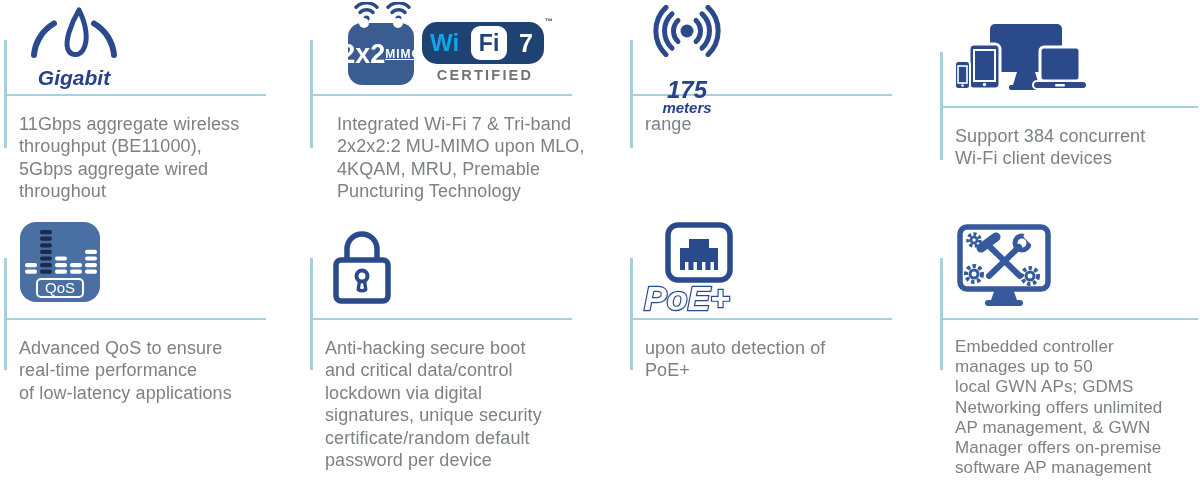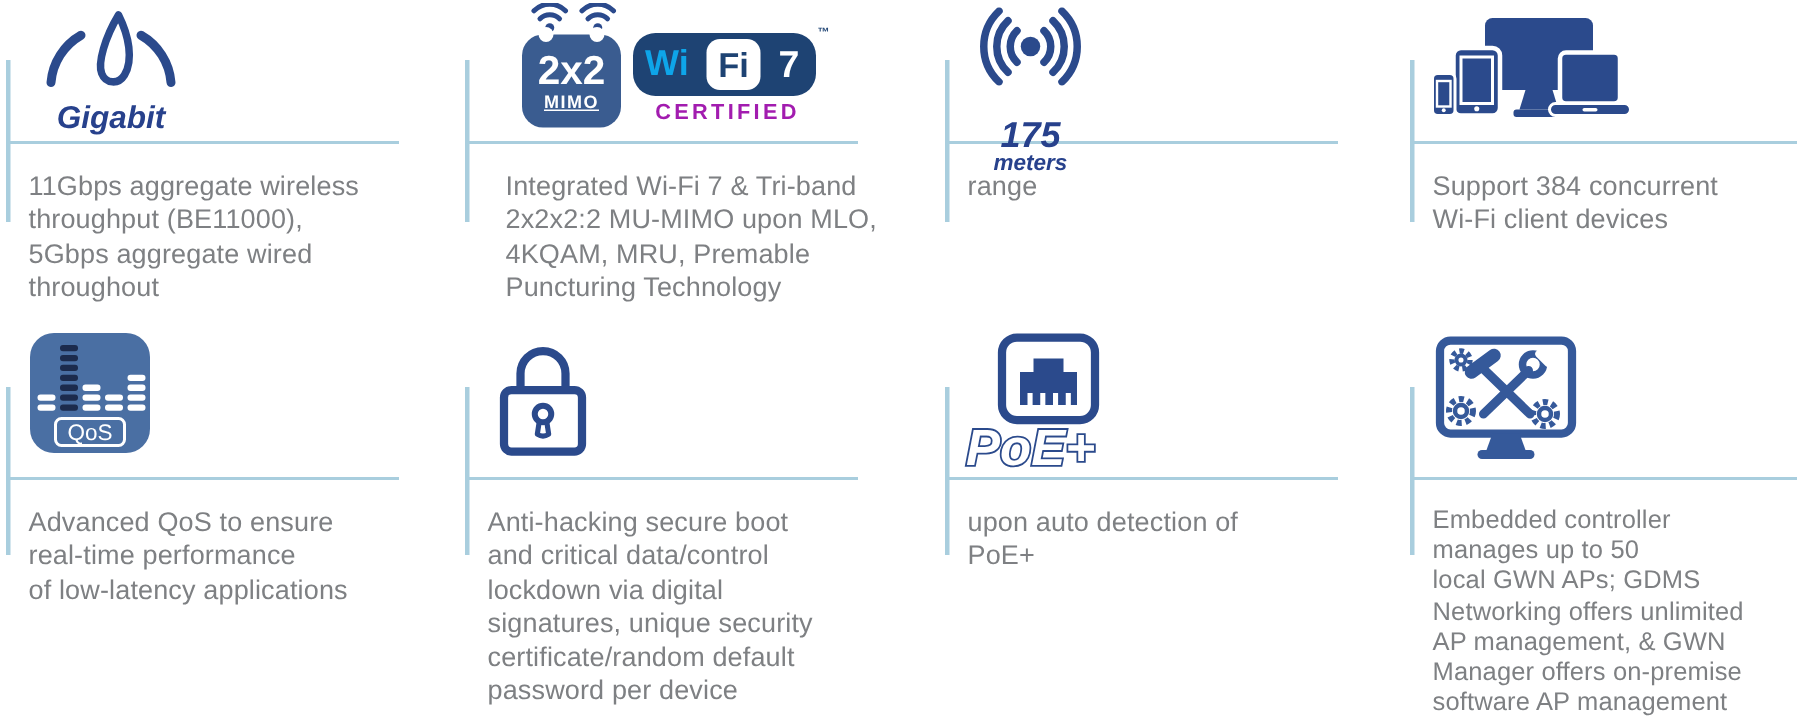--- a/index.html
+++ b/index.html
@@ -2,21 +2,21 @@
 <html><head>
 <meta charset="utf-8">
 <style>
   html,body{margin:0;padding:0;background:#ffffff;}
   body{width:1200px;height:481px;position:relative;overflow:hidden;
        font-family:"Liberation Sans","DejaVu Sans",sans-serif;}
   .cell{position:absolute;}
   .c0{left:4px;top:0;width:300px;height:215px;}
   .c1{left:310px;top:0;width:314px;height:215px;}
   .c2{left:630px;top:0;width:304px;height:215px;}
-  .c3{left:940px;top:0;width:260px;height:215px;}
+  .c3{left:940px;top:12px;width:260px;height:215px;}
   .c4{left:4px;top:215px;width:300px;height:266px;}
   .c5{left:310px;top:215px;width:314px;height:266px;}
   .c6{left:630px;top:215px;width:304px;height:266px;}
   .c7{left:940px;top:215px;width:260px;height:266px;}
 
   .vline{position:absolute;left:0;width:3px;background:#a9cede;}
   .row0 .vline{top:40px;height:108px;}
   .row1 .vline{top:43px;height:112px;}
   .hline{position:absolute;left:0;height:2px;background:#a9cede;width:262px;}
   .row0 .hline{top:94px;}
@@ -35,35 +35,35 @@
   .c2 .icon-wrap{left:16px;top:5px;width:82px;}
   .navy-label{font-weight:bold;font-style:italic;color:#27418c;}
   .gigabit-label{font-size:21px;margin-top:2px;}
   .meters-num{font-size:24px;line-height:22px;margin-top:18px;}
   .meters-unit{font-size:15px;line-height:14px;}
 
   
   .mimo-group{position:absolute;left:38px;top:2px;width:68px;text-align:center;}
   .wifi-row{display:flex;justify-content:center;gap:7px;height:20px;}
   .mimo-badge{position:relative;margin-top:1px;width:66px;height:62px;background:#3a5c90;
-              border-radius:14px;color:#fff;display:flex;flex-direction:column;
+              border-radius:14px;color:#fff;display:flex;
               align-items:center;justify-content:center;}
   .mimo-badge .notch{position:absolute;top:-5px;width:10px;height:10px;border-radius:50%;background:#fff;}
   .notch-l{left:11px;} .notch-r{right:11px;}
   .mimo-top{font-size:27px;font-weight:bold;line-height:28px;}
   .mimo-bottom{font-size:12px;font-weight:bold;letter-spacing:1px;line-height:14px;text-decoration:underline;}
   .wifi7-group{position:absolute;left:112px;top:22px;width:126px;text-align:center;}
   .wifi7-pill{position:relative;width:122px;height:42px;background:#1e4373;border-radius:15px;
               display:flex;align-items:center;justify-content:space-between;padding:0 8px;box-sizing:border-box;}
   .wifi7-wi{color:#0ea5e9;font-size:24px;font-weight:bold;}
   .wifi7-fibox{width:36px;height:34px;background:#fff;border-radius:9px;display:flex;
                align-items:center;justify-content:center;color:#1e4373;font-size:23px;font-weight:bold;}
   .wifi7-seven{color:#fff;font-size:25px;font-weight:bold;padding-right:3px;}
   .wifi7-tm{position:absolute;top:-5px;right:-9px;font-size:8px;color:#1e4373;font-weight:bold;}
-  .wifi7-certified{margin-top:3px;color:#a21caf;font-size:14.5px;font-weight:bold;letter-spacing:2.2px;}
+  .wifi7-certified{margin-top:3px;color:#737373;font-size:14.5px;font-weight:bold;letter-spacing:2.2px;}
 
   .abs-svg{position:absolute;}
   .c3 .abs-svg{left:14px;top:10px;}
   .c4 .abs-svg{left:16px;top:7px;}
   .c5 .abs-svg{left:22px;top:12px;}
   .c6 .abs-svg{left:12px;top:7px;}
   .c7 .abs-svg{left:16px;top:9px;}
 </style>
 </head>
 <body>

